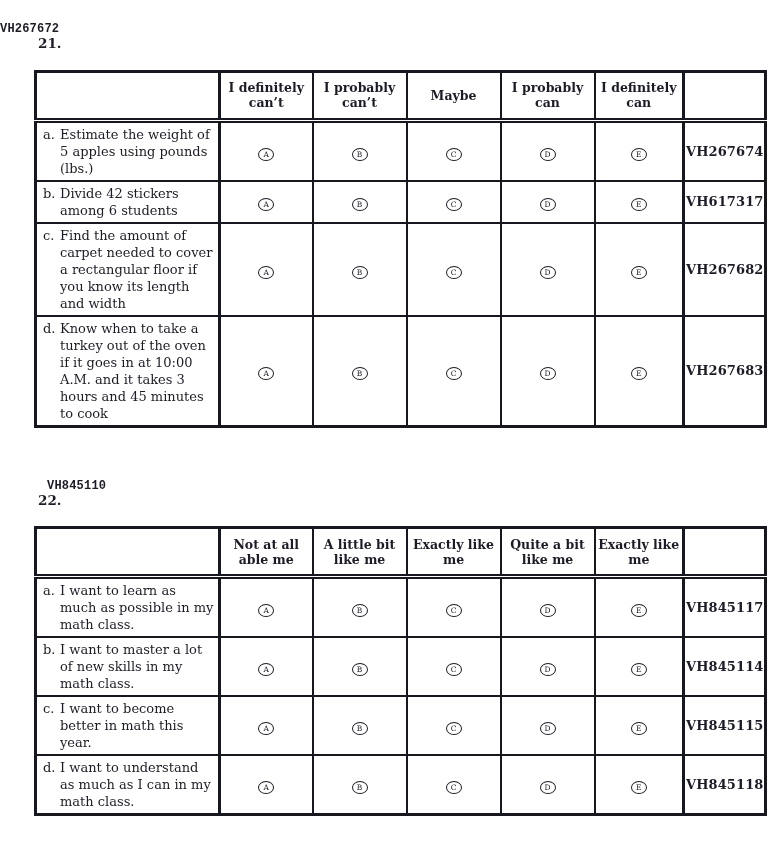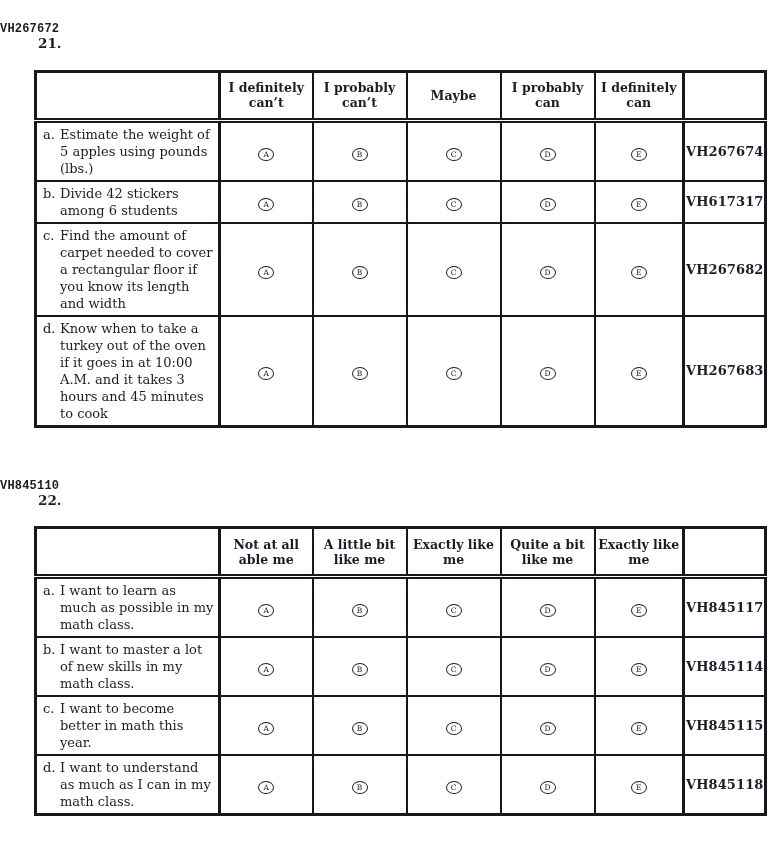--- a/index.html
+++ b/index.html
@@ -18,21 +18,21 @@
   .qcode {
     font-size: 12px;
     font-weight: bold;
     padding-right: 23px;
     height: 9px;
     line-height: 9px;
     letter-spacing: 0.2px;
     font-family: Liberation Mono, monospace;
   }
   .qcode.first { margin-top: 25px; }
-  .qcode.second { margin-top: 54px; }
+  .qcode.second { margin-top: 54px; padding-left: 47px; }
   .question {
     display: flex;
     margin: 1px 0 0 38px;
     font-size: 13.5px;
     line-height: 17.5px;
   }
   .qnum {
     font-weight: bold;
     width: 27px;
     flex-shrink: 0;

